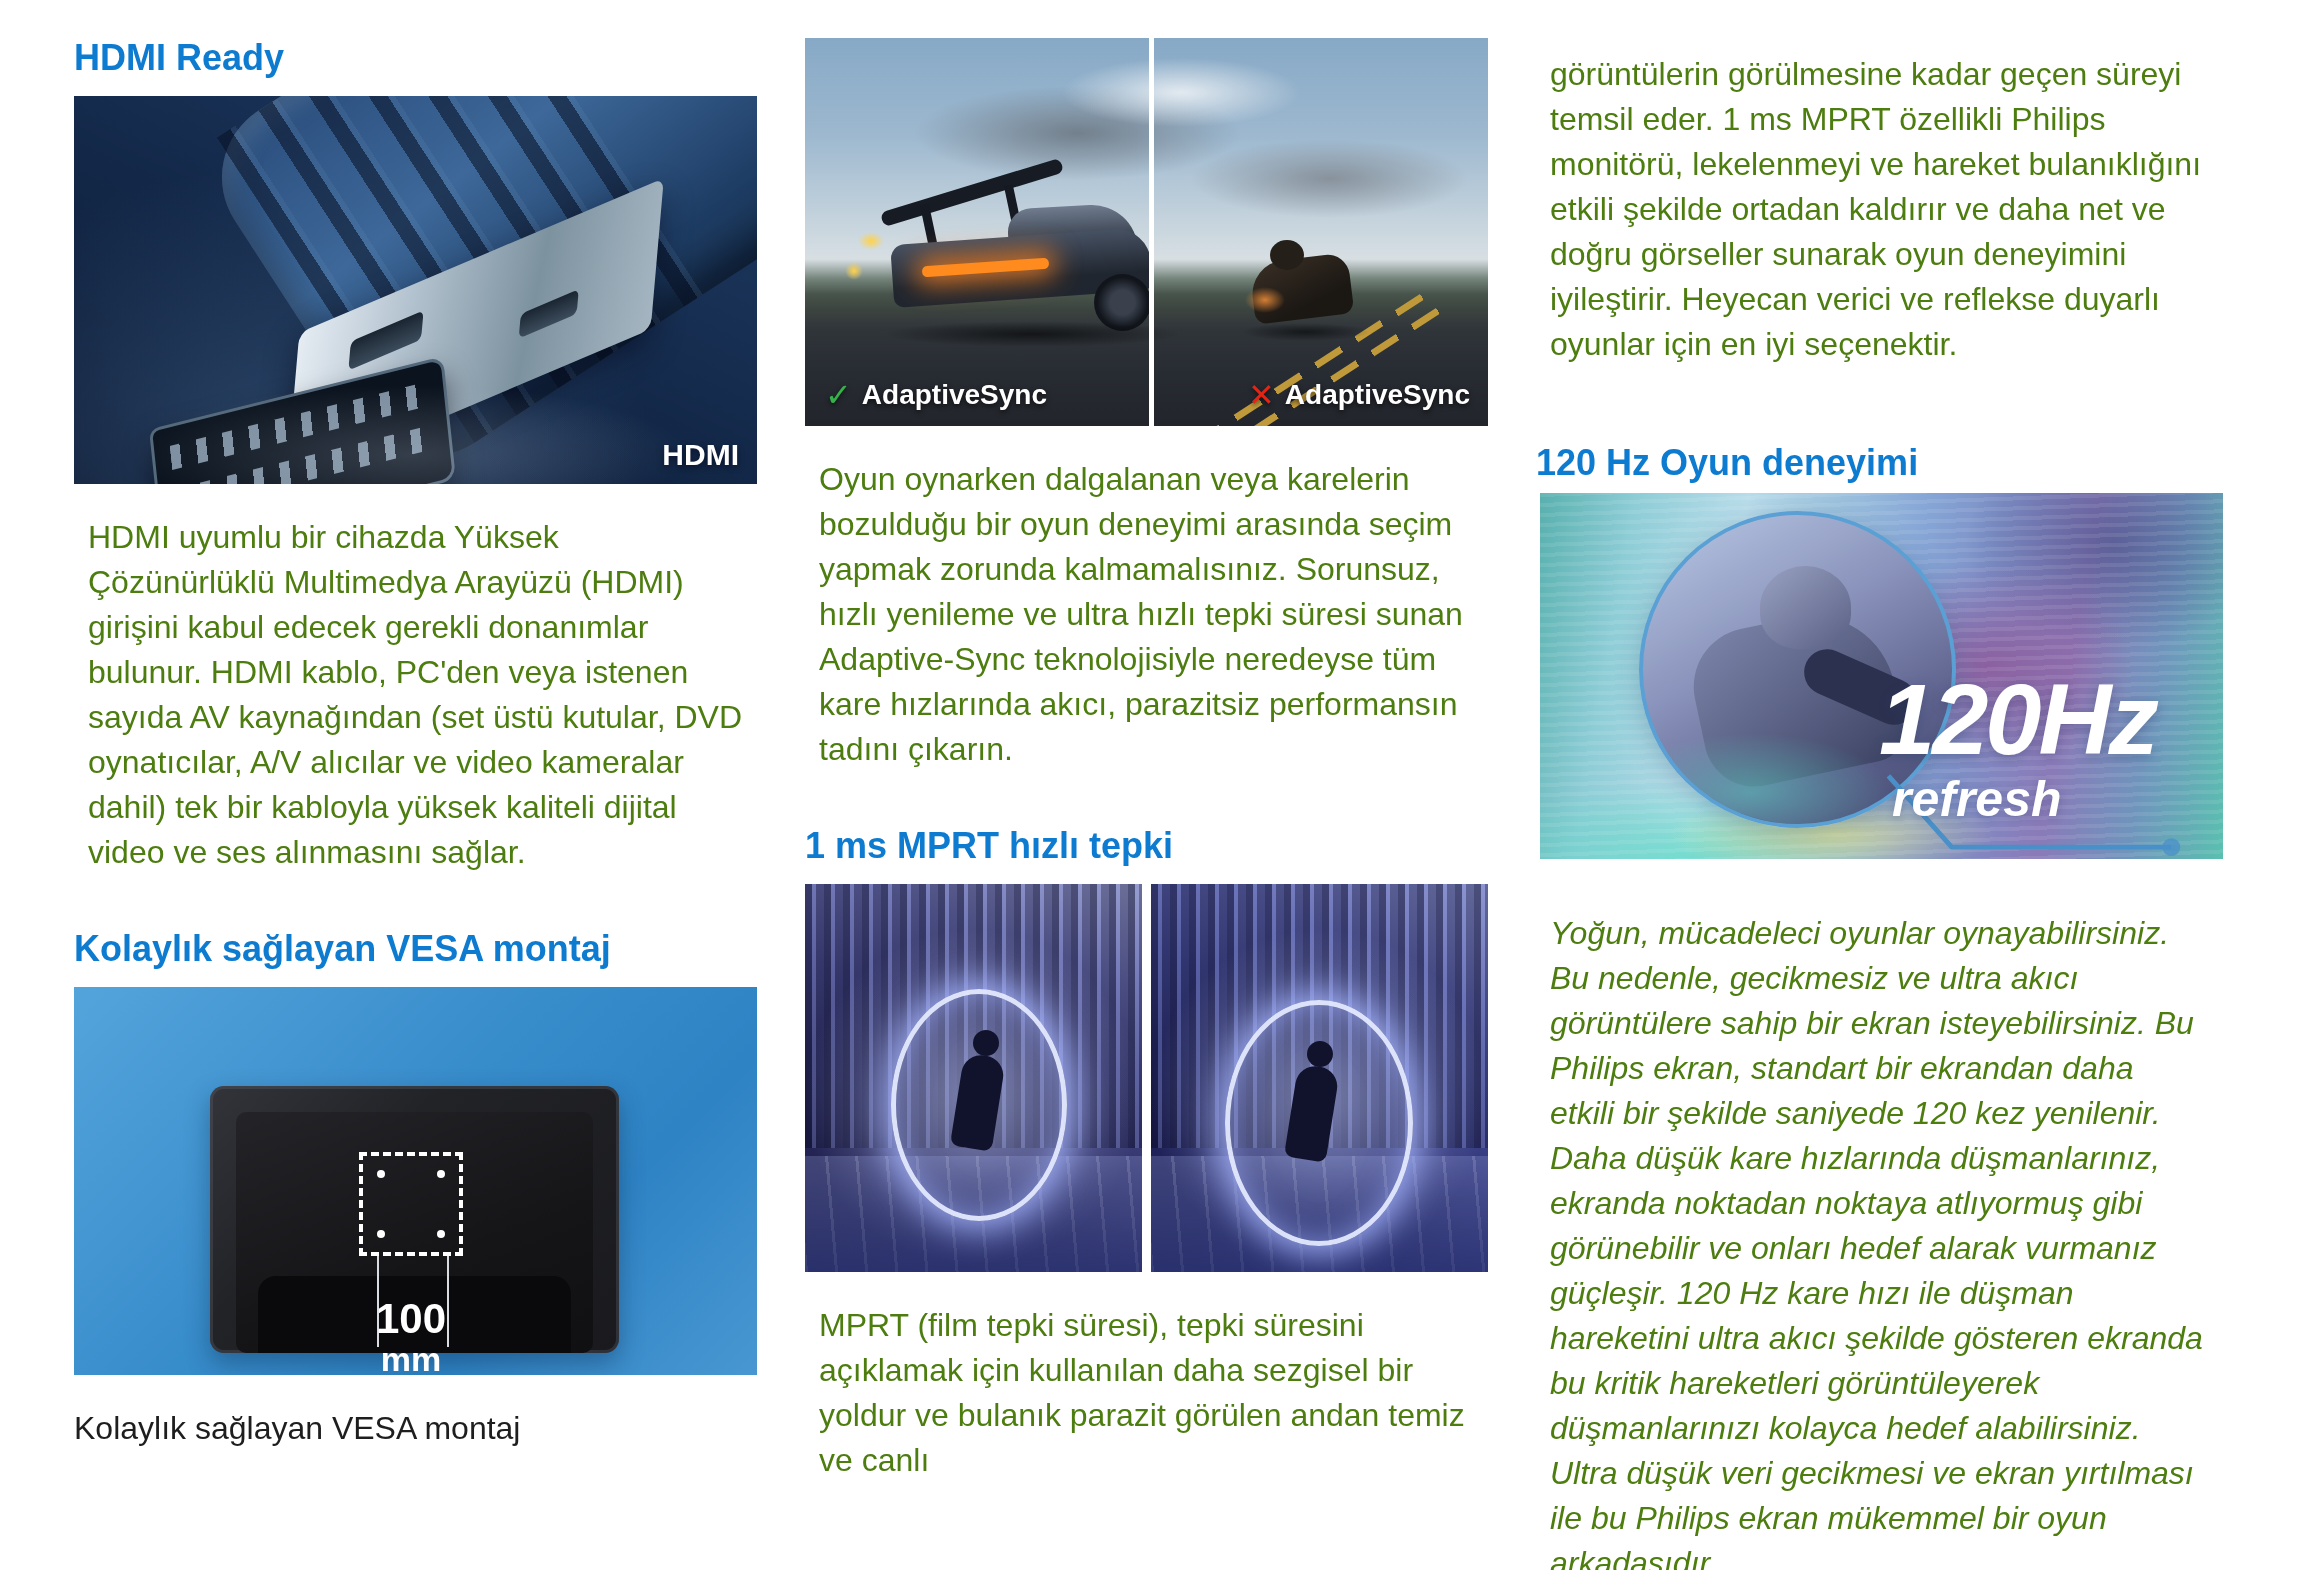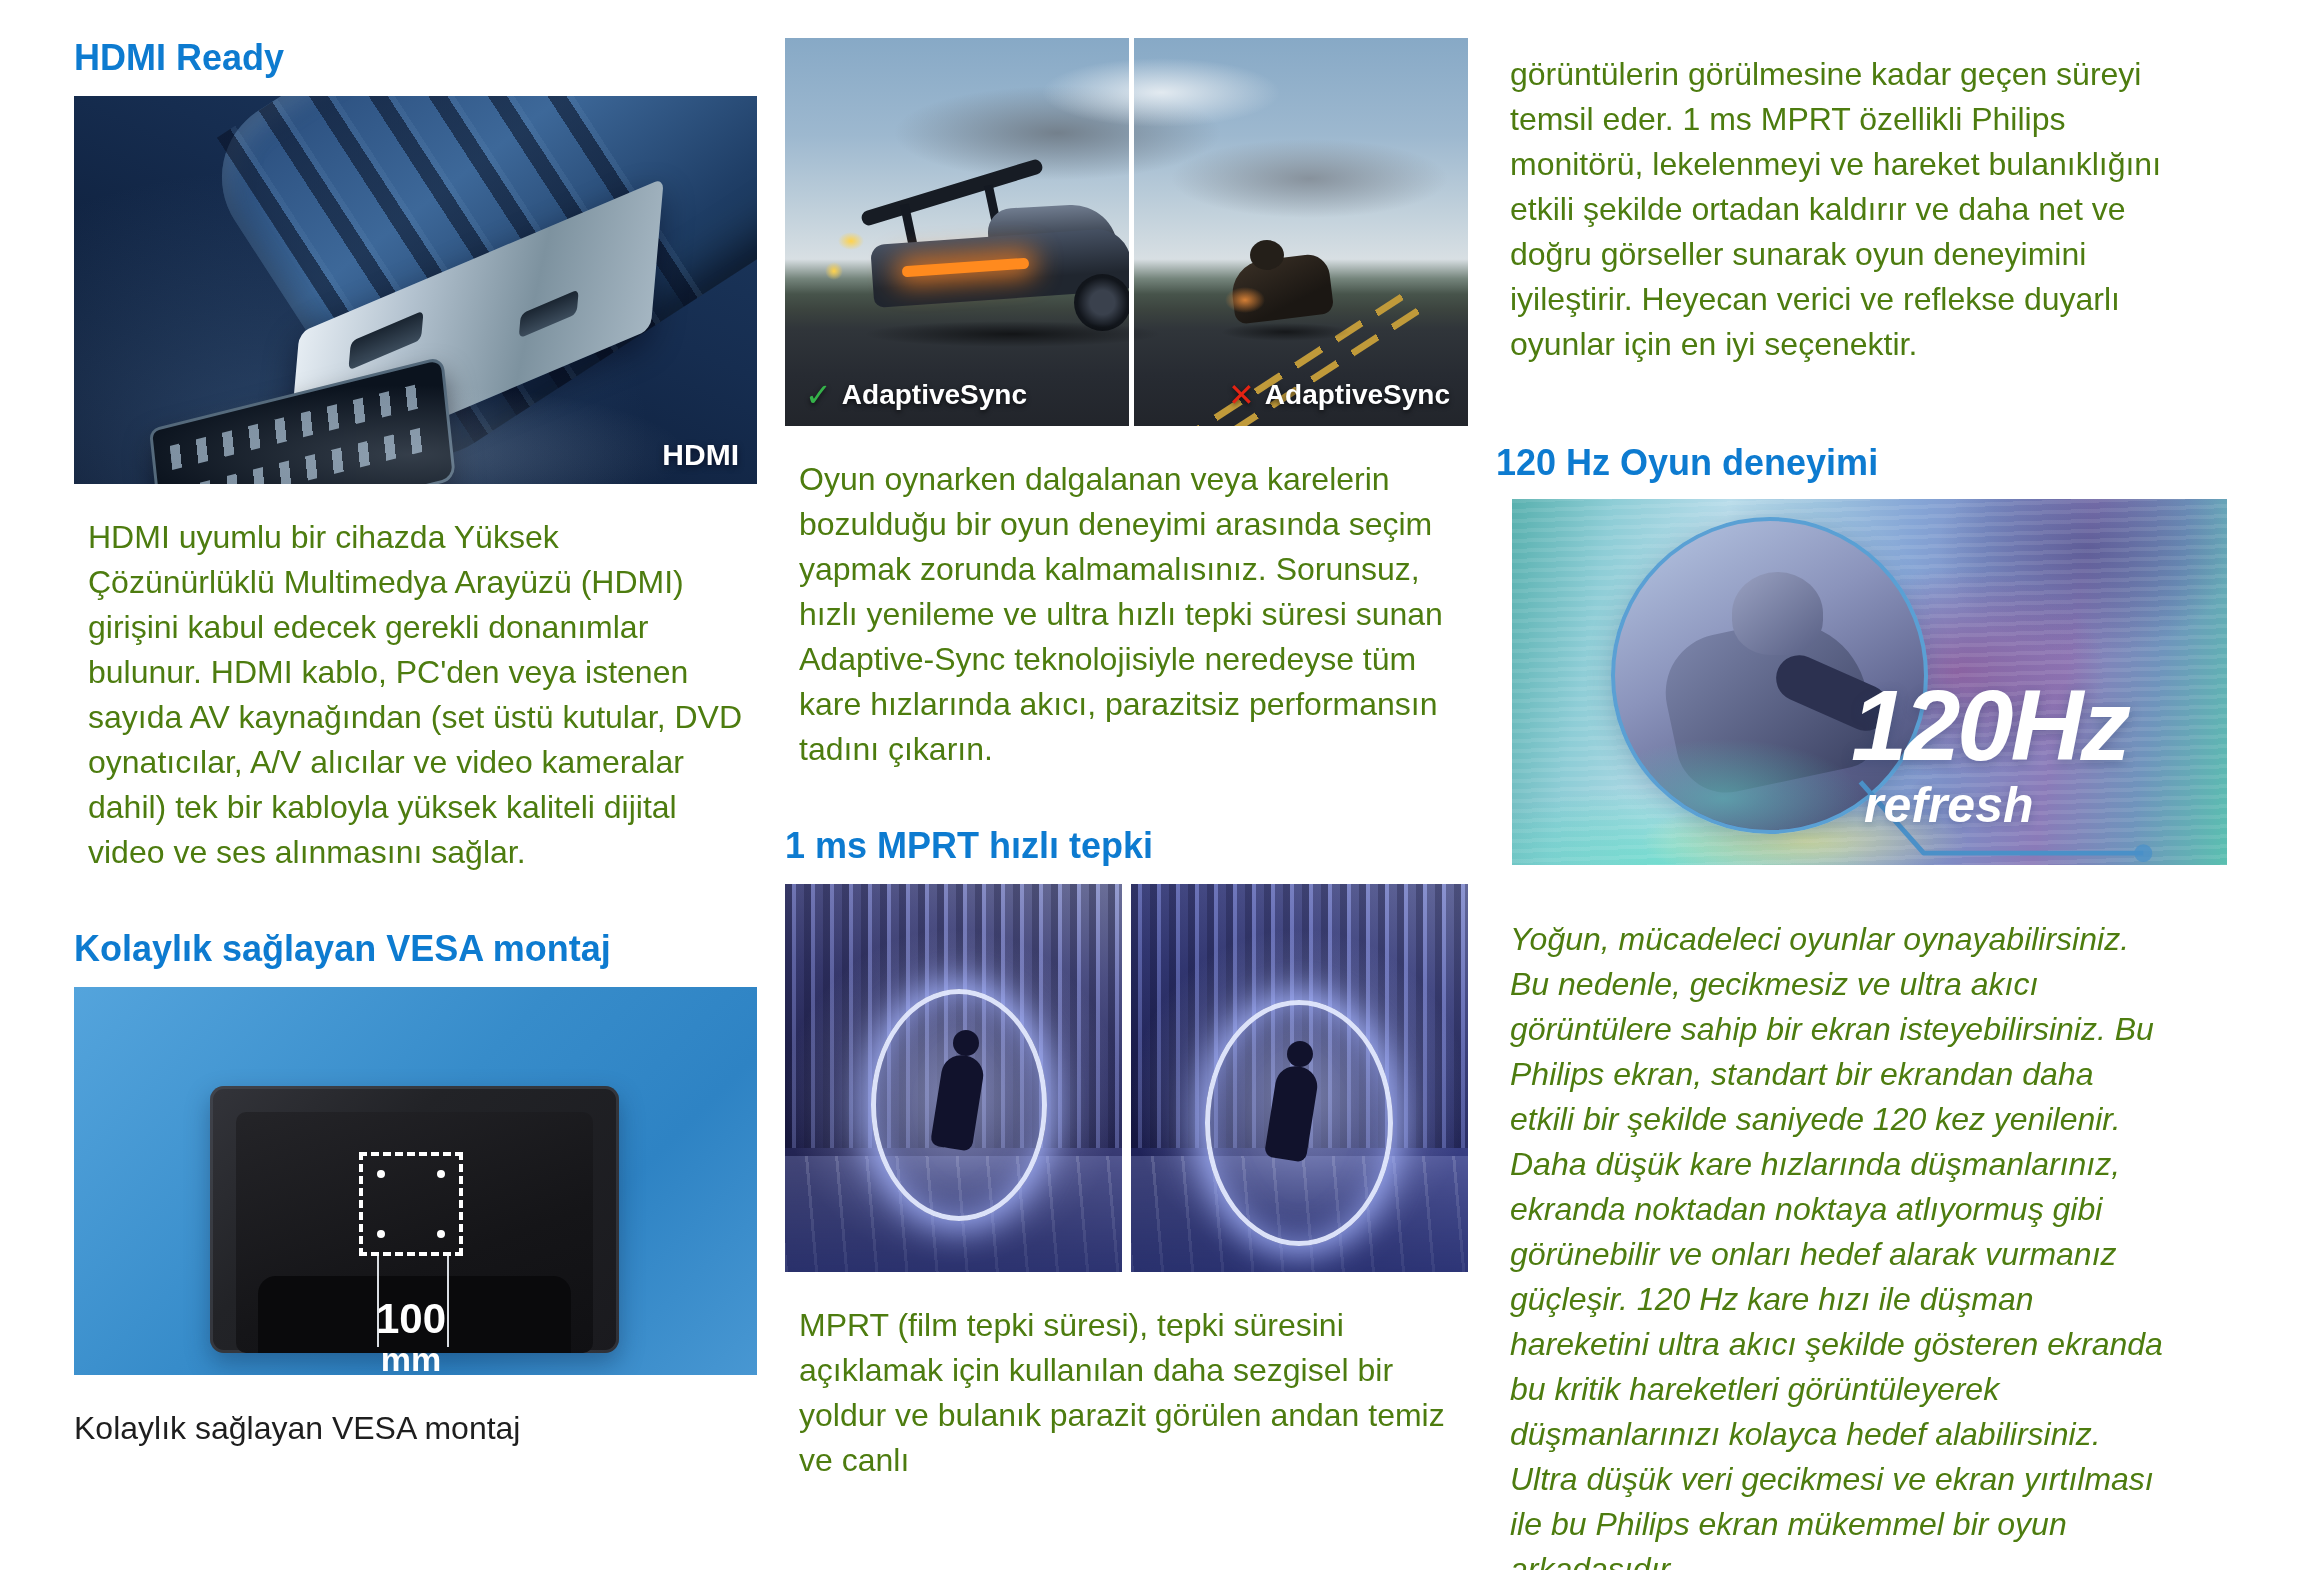--- a/index.html
+++ b/index.html
@@ -1,18 +1,18 @@
 <!DOCTYPE html>
 <html><head>
 <meta charset="utf-8">
 <style>
   html,body{margin:0;padding:0;background:#ffffff;}
   body{width:2323px;height:1570px;overflow:hidden;
        font-family:"Liberation Sans","DejaVu Sans",sans-serif;color:#1e1e1e;}
-  .page{display:grid;grid-template-columns:683px 683px 683px;column-gap:28px;
+  .page{display:grid;grid-template-columns:683px 683px 683px;column-gap:48px;
         padding:38px 0 0 74px;box-sizing:border-box;width:2323px;height:1570px;}
   .col{position:relative;}
   h3{margin:0 0 18px 0;font-size:36px;line-height:40px;font-weight:bold;color:#0d7bd0;}
   h3.second{margin-top:54px;}
   h3.hz-head{margin-top:76px;margin-bottom:10px;}
   p.body{margin:14px;font-size:32px;line-height:45px;color:#4d7c0f;}
   p.caption{margin:30px 0 0 0;font-size:32px;line-height:45px;color:#1e1e1e;}
   .img{position:relative;overflow:hidden;width:683px;height:388px;margin:0 0 31px 0;}
 
   
@@ -131,22 +131,22 @@
   .portal{position:absolute;width:166px;height:222px;border-radius:50%;
       border:5px solid rgba(228,234,255,.95);
       box-shadow:0 0 32px 9px rgba(165,180,255,.85), inset 0 0 30px rgba(165,180,255,.65);
       left:calc(50% - 83px);top:27%;}
   .mprt-panel.right .portal{width:178px;height:236px;left:calc(50% - 95px);top:30%;}
   .runner{position:absolute;left:61px;top:61px;width:42px;height:94px;border-radius:20px 20px 9px 9px;
       background:#11122c;transform:rotate(9deg);}
   .runner-head{position:absolute;left:77px;top:36px;width:26px;height:26px;border-radius:50%;background:#11122c;}
 
   
-  .hz-img{width:683px;height:366px;margin:16px;
-      background:linear-gradient(100deg,#58b0ae 0%,#8ecdd6 13%,#b8dcea 28%,#9cc2de 40%,#86a6d6 52%,#7d8fc6 62%,#8a7ab8 75%,#6f94bc 87%,#5ac0b0 100%);padding-left:32px;}
+  .hz-img{width:683px;height:366px;margin:4px;
+      background:linear-gradient(100deg,#58b0ae 0%,#8ecdd6 13%,#b8dcea 28%,#9cc2de 40%,#86a6d6 52%,#7d8fc6 62%,#8a7ab8 75%,#6f94bc 87%,#5ac0b0 100%);}
   .hz-streaks{position:absolute;inset:0;opacity:.7;
       background:repeating-linear-gradient(178deg, rgba(255,255,255,.12) 0 4px, rgba(0,0,0,0) 4px 10px);}
   .hz-blob-magenta{position:absolute;left:297px;top:69px;width:297px;height:208px;border-radius:50%;
       background:radial-gradient(closest-side, rgba(150,60,130,.55), rgba(150,60,130,0));}
   .hz-blob-dark{position:absolute;left:426px;top:-59px;width:297px;height:218px;border-radius:50%;
       background:radial-gradient(closest-side, rgba(60,70,125,.55), rgba(60,70,125,0));}
   .hz-blob-teal{position:absolute;left:-59px;top:287px;width:416px;height:158px;border-radius:50%;
       background:radial-gradient(closest-side, rgba(60,220,185,.55), rgba(60,220,185,0));}
   .hz-blob-yellow{position:absolute;left:129px;top:297px;width:327px;height:89px;border-radius:50%;
       background:radial-gradient(closest-side, rgba(242,232,130,.65), rgba(242,232,130,0));}

